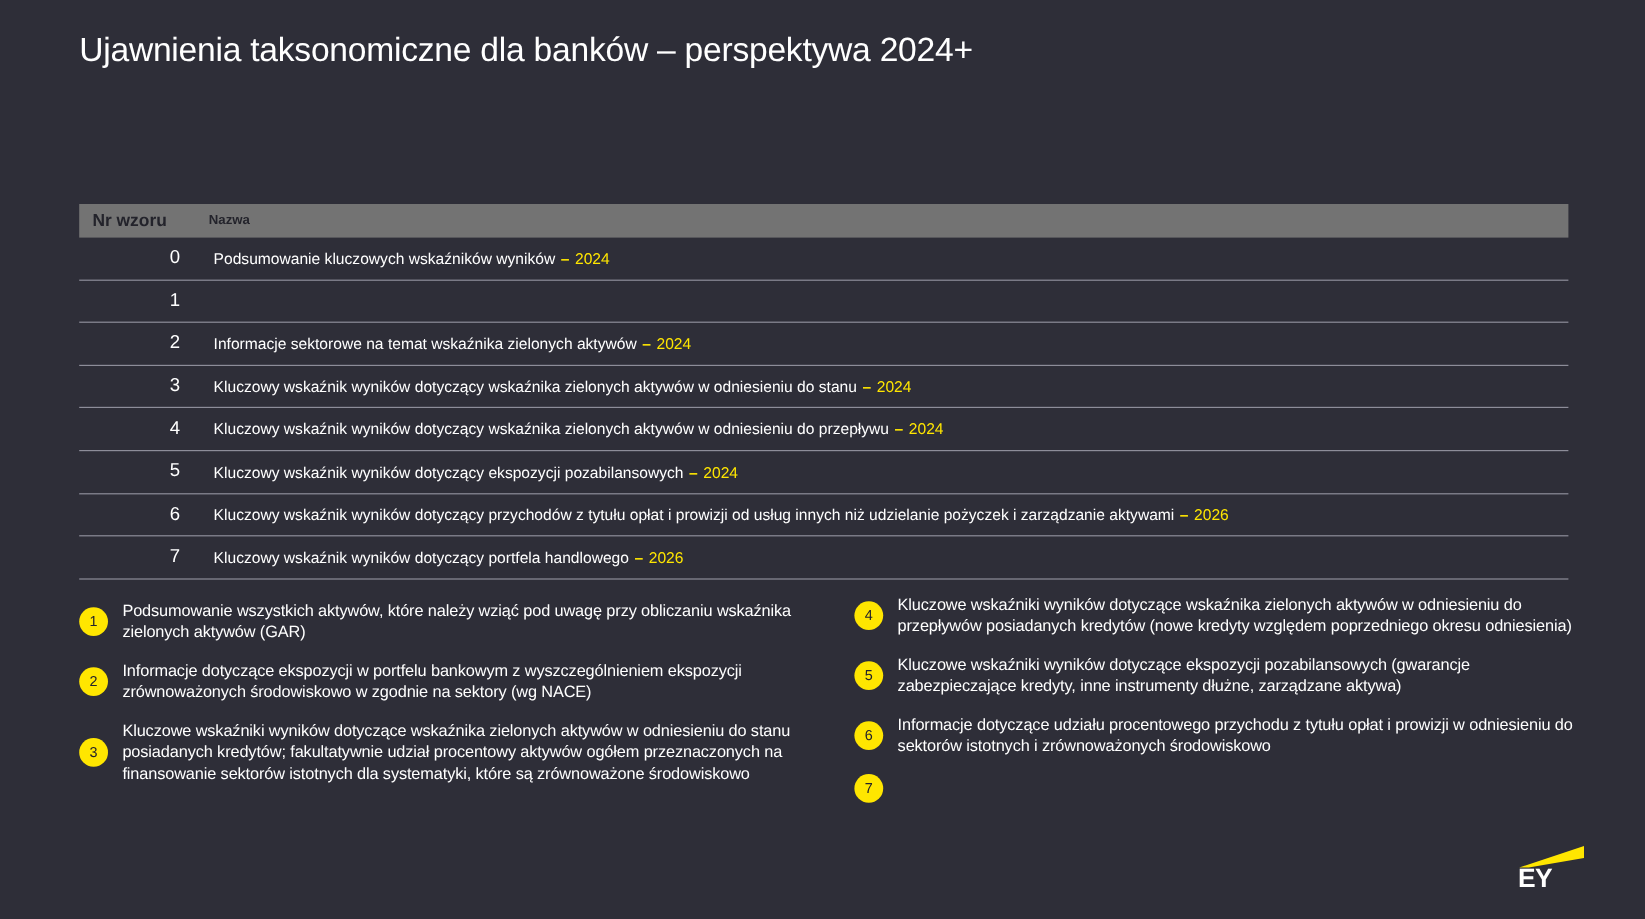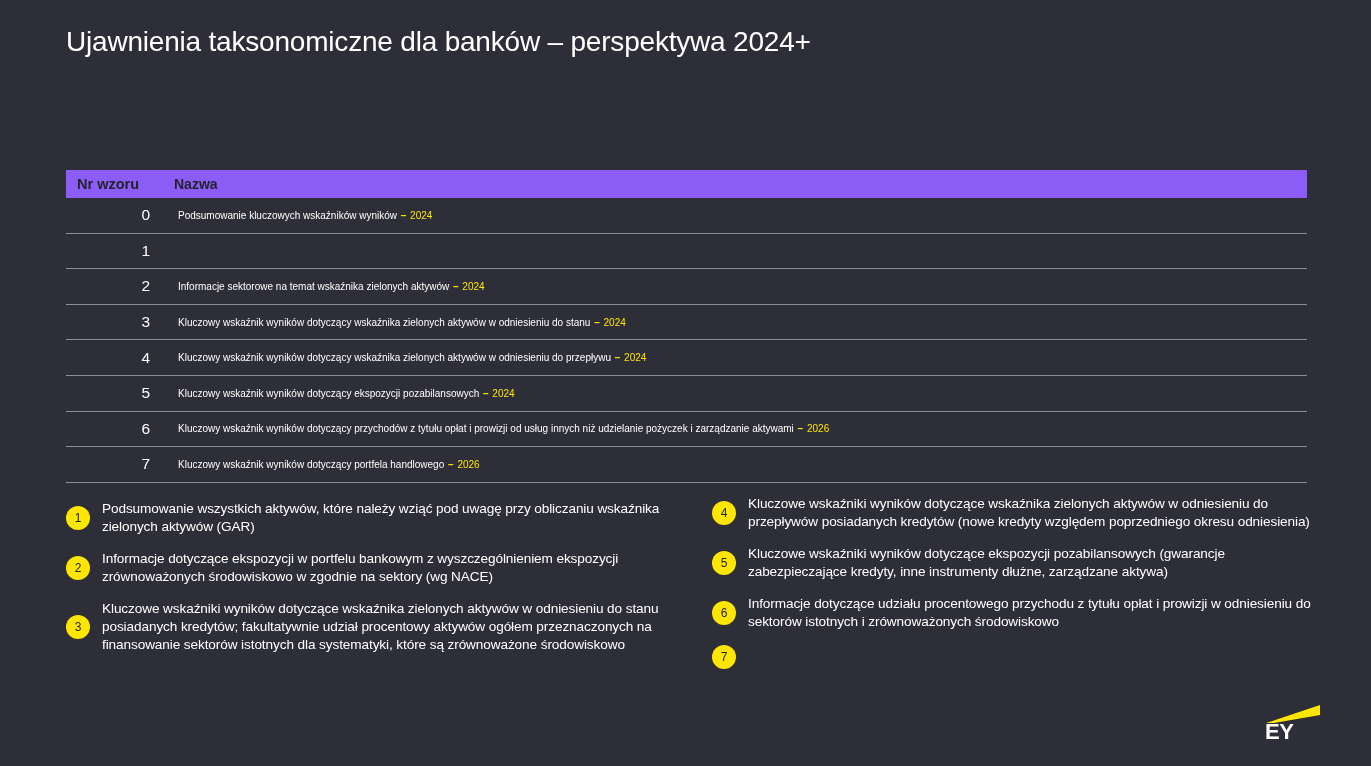--- a/index.html
+++ b/index.html
@@ -47,36 +47,36 @@
   .subtitle .hl { color: #ffe600; }
 
   
   .table {
     position: absolute;
     left: 66px;
     top: 170px;
     width: 1241px;
   }
   .thead {
-    background: #8b5cf6;
+    background: #737373;
     height: 28px;
     display: flex;
     align-items: center;
     box-sizing: border-box;
   }
   .th-num {
     width: 86px;
     padding-left: 11px;
     box-sizing: border-box;
     font-size: 14.5px;
     font-weight: 700;
     color: #23232b;
   }
   .th-name {
-    font-size: 14px;
+    font-size: 11px;
     font-weight: 700;
     color: #23232b;
     padding-left: 22px;
   }
 
   .trow {
     height: 35.6px;
     display: flex;
     align-items: center;
     border-bottom: 1px solid #8d8d99;
@@ -85,21 +85,21 @@
   .trow:first-of-type { border-top: none; }
   .td-num {
     width: 86px;
     text-align: right;
     font-size: 15.5px;
     color: #ffffff;
     box-sizing: border-box;
     padding-right: 2px;
   }
   .td-name {
-    font-size: 10px;
+    font-size: 13px;
     color: #ffffff;
     padding-left: 26px;
     white-space: nowrap;
   }
   .td-name .dash {
     color: #ffe600;
     font-weight: 700;
     padding: 0 1px;
   }
   .td-name .yr { color: #ffe600; }

